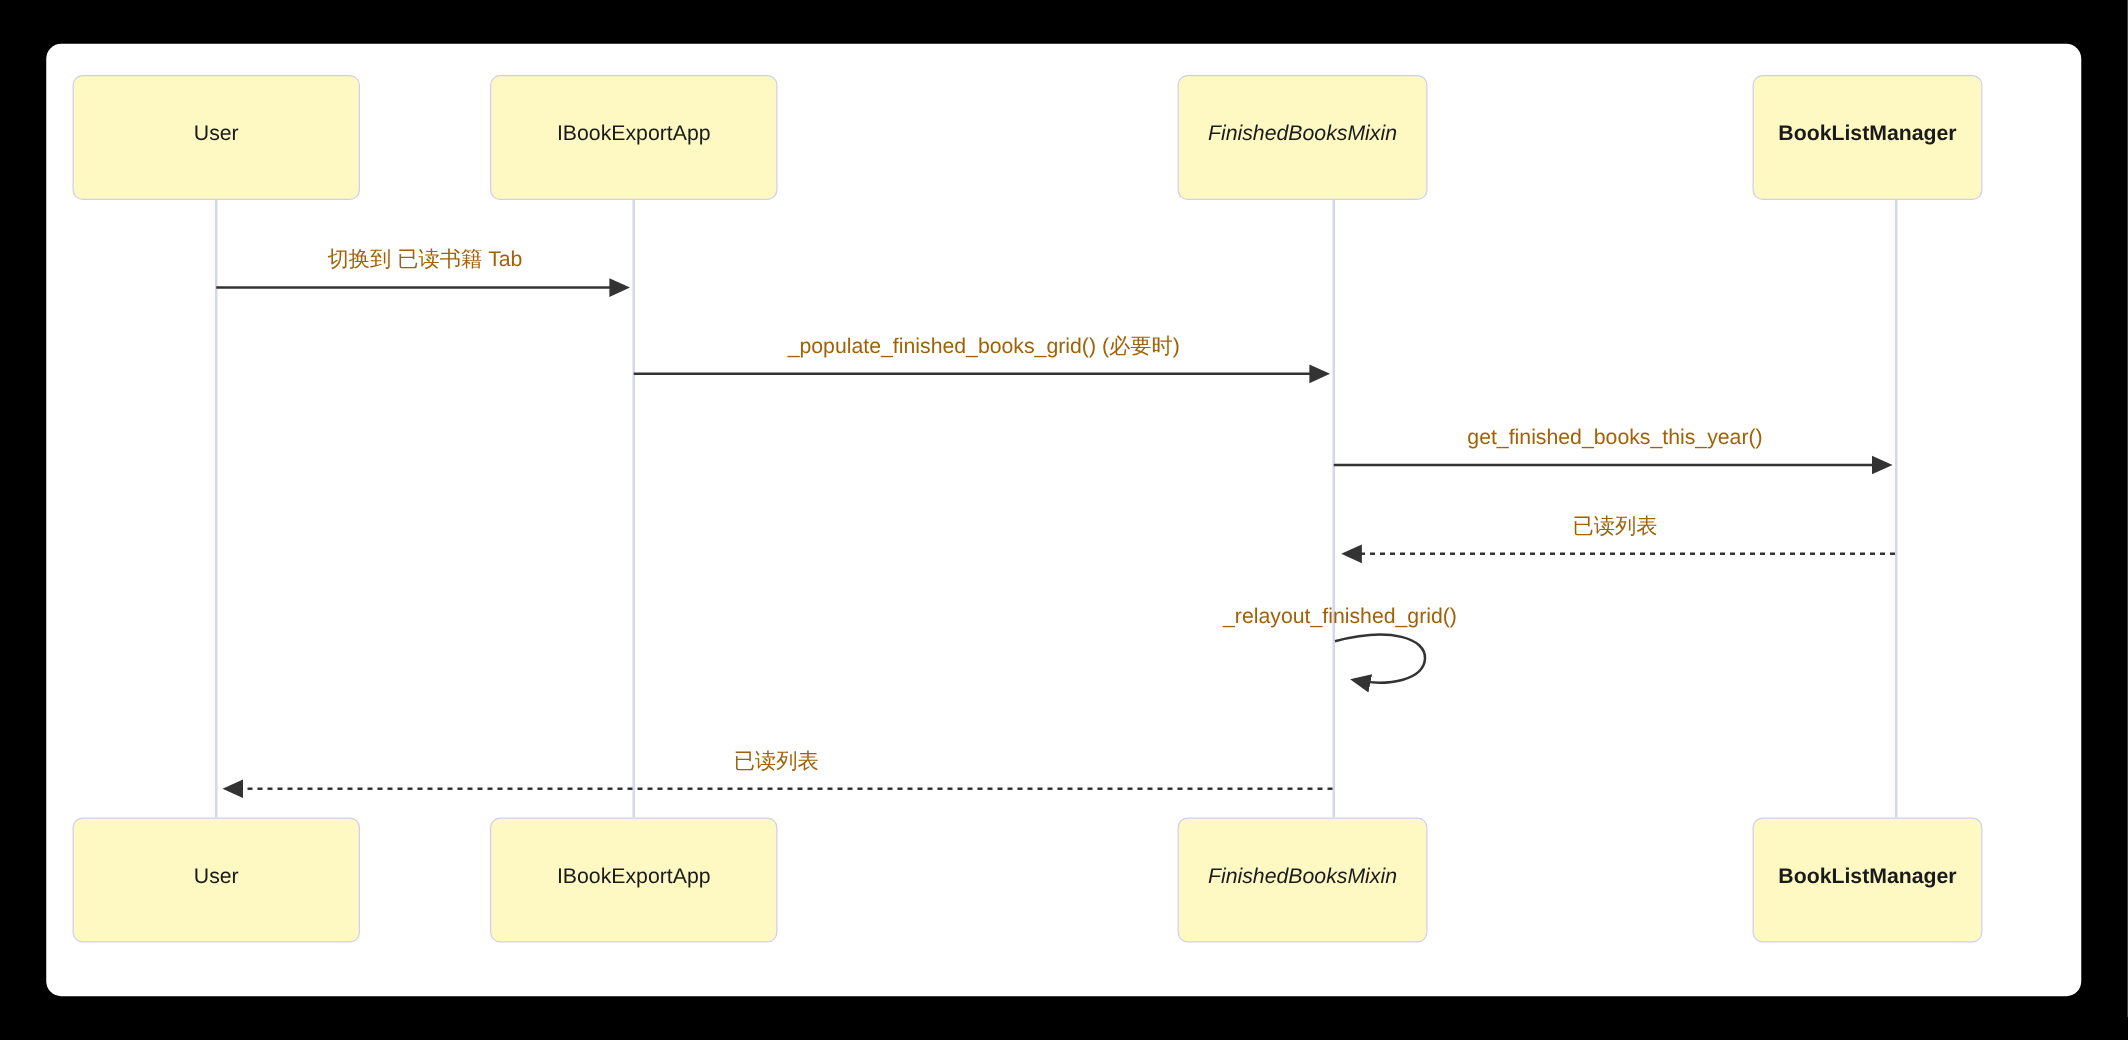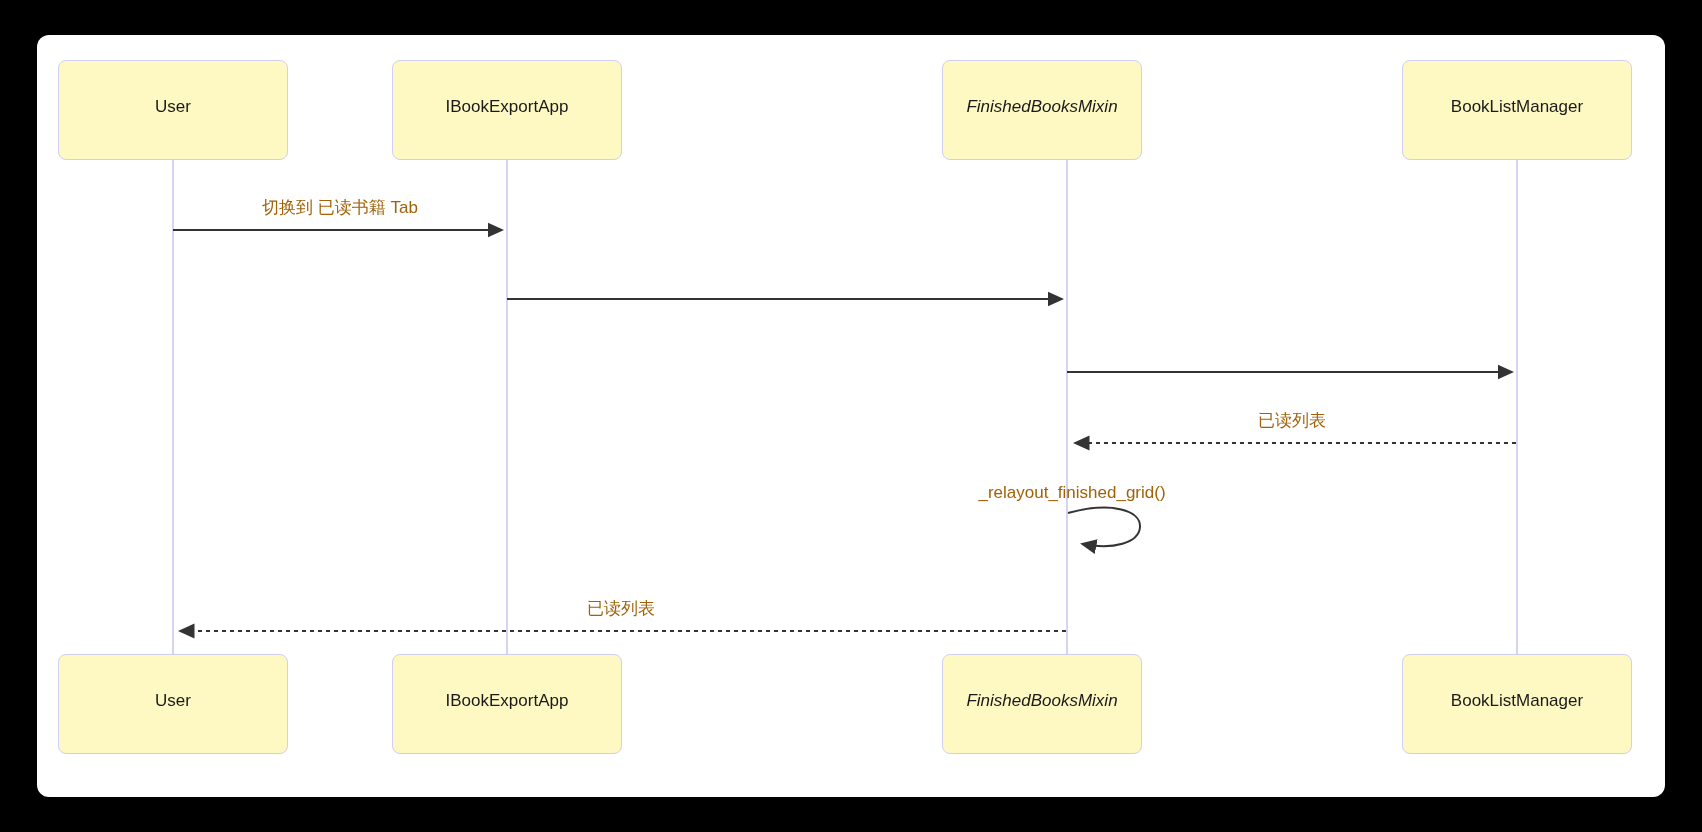--- a/index.html
+++ b/index.html
@@ -32,21 +32,21 @@
     justify-content: center;
     font-size: 17px;
     color: #1a1a1a;
     padding-bottom: 6px;
   }
   .actor-top    { top: 25px; }
   .actor-bottom { top: 619px; }
   .a-user     { left: 21px;   width: 230px; }
   .a-app      { left: 355px;  width: 230px; justify-content: center; }
   .a-mixin    { left: 905px;  width: 200px; font-style: italic; }
-  .a-manager  { left: 1365px; width: 230px; }
+  .a-manager  { left: 1365px; width: 184px; font-weight: bold; }
   .lifeline {
     position: absolute;
     top: 125px;
     width: 2px;
     height: 494px;
     background: #D5D5F2;
   }
   .ll-user    { left: 135px; }
   .ll-app     { left: 469px; }
   .ll-mixin   { left: 1029px; }
@@ -105,20 +105,22 @@
     </defs>
     <line x1="136" y1="195" x2="464" y2="195" stroke="#333333" stroke-width="2" marker-end="url(#ah)"></line>
     <line x1="470" y1="264" x2="1024" y2="264" stroke="#333333" stroke-width="2" marker-end="url(#ah)"></line>
     <line x1="1030" y1="337" x2="1474" y2="337" stroke="#333333" stroke-width="2" marker-end="url(#ah)"></line>
     <line x1="1479" y1="408" x2="1039" y2="408" stroke="#333333" stroke-width="2" stroke-dasharray="4 4" marker-end="url(#ah)"></line>
     <path d="M 1031 478 C 1076 466, 1104 476, 1103 492 C 1102 508, 1076 515, 1046 509" fill="none" stroke="#333333" stroke-width="2" marker-end="url(#ah)"></path>
     <line x1="1029" y1="596" x2="144" y2="596" stroke="#333333" stroke-width="2" stroke-dasharray="4 4" marker-end="url(#ah)"></line>
   </svg>
 
   <div class="msg-label ml-1">切换到 已读书籍 Tab</div>
+  <div class="msg-label ml-2">_populate_finished_books_grid() (必要时)</div>
+  <div class="msg-label ml-3">get_finished_books_this_year()</div>
   <div class="msg-label ml-4">已读列表</div>
   <div class="msg-label ml-5">_relayout_finished_grid()</div>
   <div class="msg-label ml-6">已读列表</div>
 
   <div class="actor-box actor-bottom a-user">
     <span>User</span>
   </div>
   <div class="actor-box actor-bottom a-app">
     <span>IBookExportApp</span>
   </div>

